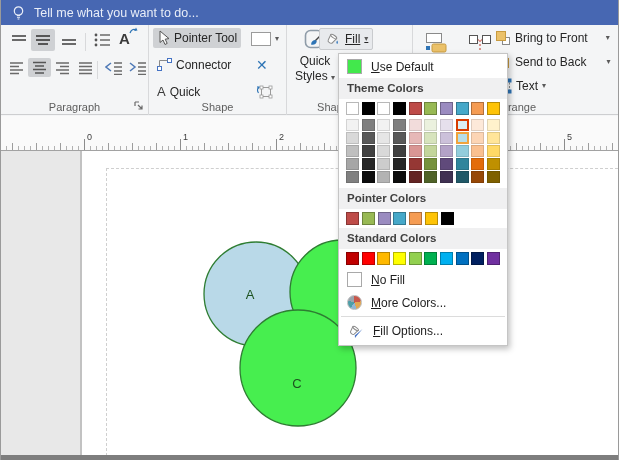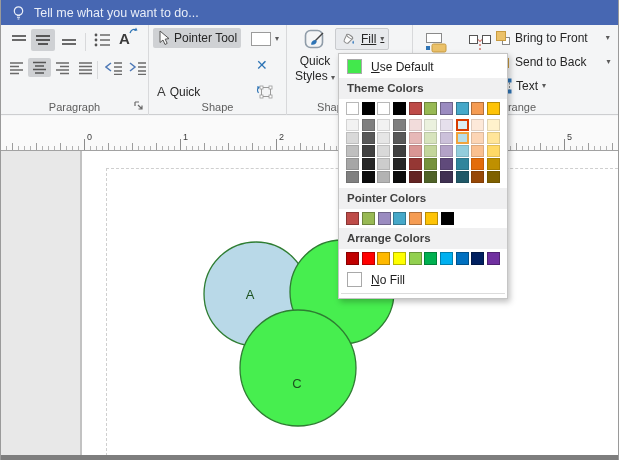--- a/index.html
+++ b/index.html
@@ -157,20 +157,28 @@
         <svg width="13" height="16">
             <path d="M3 1 L3 12.5 L6 10 L8 14.5 L10.2 13.4 L8.2 9.2 L12 8.6 Z" fill="#FBFBFB" stroke="#555" stroke-width="1"></path>
           </svg>
         <span>Pointer Tool</span>
         </div>
       <div class="rbtn" style="left:98px;top:5px;">
         <span style="display:inline-block;width:20px;height:14px;background:#fff;border:1px solid #9B9B9B;"></span>
         <span class="caret">▾</span>
         </div>
 
+      <div class="rbtn" style="left:4px;top:31px;">
+        <svg width="15" height="14">
+            <rect x="0.5" y="8.5" width="4" height="4" fill="#fff" stroke="#4472C4"></rect>
+            <rect x="10.5" y="0.5" width="4" height="4" fill="#fff" stroke="#4472C4"></rect>
+            <path d="M2.5 8.5 V2.5 H10.5" fill="none" stroke="#8a8a8a"></path>
+          </svg>
+        <span>Connector</span>
+        </div>
       <div class="rbtn" style="left:103px;top:30px;color:#2E74B5;font-weight:bold;font-size:14px;">
         <span>✕</span>
         </div>
 
       <div class="rbtn" style="left:4px;top:57px;">
         <span style="font-size:13px;color:#3b3b3b;">A</span>
         <span>Quick</span>
         </div>
       <div class="rbtn" style="left:103px;top:56px;">
         <svg width="17" height="16">
@@ -190,21 +198,21 @@
     <div class="group" style="left:286px;width:126px;">
       <div class="bigbtn" style="left:6px;top:3px;width:44px;">
         <svg width="26" height="26">
             <rect x="3.5" y="2.5" width="17" height="17" rx="5" fill="none" stroke="#8F9CA8" stroke-width="1.6"></rect>
             <path d="M21 5 L13 13" stroke="#444" stroke-width="1.4"></path>
             <path d="M13.5 12 q-4 0 -4.5 4.5 q4.5 1 5.8 -3" fill="#2E74B5"></path>
           </svg>
         <span><span>Quick</span><br>
         <span>Styles</span> <span class="caret">▾</span></span>
       </div>
-      <div class="rbtn" style="left:48px;top:3px;background:#E8EAED;border:1px solid #C9CBCE;text-decoration:underline;">
+      <div class="rbtn" style="left:32px;top:3px;background:#E8EAED;border:1px solid #C9CBCE;text-decoration:underline;">
         <svg width="17" height="16">
             <g transform="rotate(35 8 8)">
               <path d="M4.5 5 h7 l-1 6 a2.5 1.5 0 0 1 -5 0 z" fill="#fdfdfd" stroke="#8a8a8a"></path>
               <ellipse cx="8" cy="5" rx="3.5" ry="1.3" fill="#fff" stroke="#8a8a8a"></ellipse>
             </g>
             <path d="M13.2 9.5 c1.1 1.6 .9 2.8 .1 3.4 c-.9 -.2 -1.6 -1.6 -.1 -3.4z" fill="#3C7EC0"></path>
           </svg>
         <span>Fill</span>
         <span class="caret">▾</span>
         </div>
@@ -376,34 +384,48 @@
     <div class="mhead">Pointer Colors</div>
     <div class="swrow7" id="variant-row">
         <div class="sw" style="background: rgb(190, 75, 72);"></div>
         <div class="sw" style="background: rgb(152, 185, 84);"></div>
         <div class="sw" style="background: rgb(154, 139, 192);"></div>
         <div class="sw" style="background: rgb(70, 168, 201);"></div>
         <div class="sw" style="background: rgb(245, 156, 83);"></div>
         <div class="sw" style="background: rgb(254, 195, 6);"></div>
         <div class="sw" style="background: rgb(0, 0, 0);"></div>
       </div>
-    <div class="mhead">Arrange Colors</div>
+    <div class="mhead">Standard Colors</div>
     <div class="swrow" id="standard-row">
         <div class="sw" style="background: rgb(192, 0, 0);"></div>
         <div class="sw" style="background: rgb(255, 0, 0);"></div>
         <div class="sw" style="background: rgb(255, 185, 0);"></div>
         <div class="sw" style="background: rgb(255, 255, 0);"></div>
         <div class="sw" style="background: rgb(146, 208, 80);"></div>
         <div class="sw" style="background: rgb(0, 176, 80);"></div>
         <div class="sw" style="background: rgb(0, 176, 240);"></div>
         <div class="sw" style="background: rgb(0, 112, 192);"></div>
         <div class="sw" style="background: rgb(0, 32, 96);"></div>
         <div class="sw" style="background: rgb(112, 48, 160);"></div>
       </div>
     <div class="mi">
       <span class="mini-swatch" style="background:#fff;"></span>
       <span><u>N</u>o Fill</span>
     </div>
+    <div class="mi">
+      <span class="wheel"></span>
+      <span><u>M</u>ore Colors...</span>
+    </div>
     <div class="msep"></div>
+    <div class="mi">
+      <svg width="17" height="16">
+          <g transform="rotate(35 7 8)">
+            <path d="M3.5 5 h6.5 l-1 5.5 a2.3 1.4 0 0 1 -4.5 0 z" fill="#fdfdfd" stroke="#8a8a8a"></path>
+            <ellipse cx="7" cy="5" rx="3.2" ry="1.2" fill="#fff" stroke="#8a8a8a"></ellipse>
+          </g>
+          <path d="M15.5 6 L9.5 13 L8 15 L7.8 12.6 Z" fill="#4472C4"></path>
+        </svg>
+      <span><u>F</u>ill Options...</span>
+    </div>
   </div>
 
   <div class="bottombar"></div>
 </div>
 
 </body></html>

